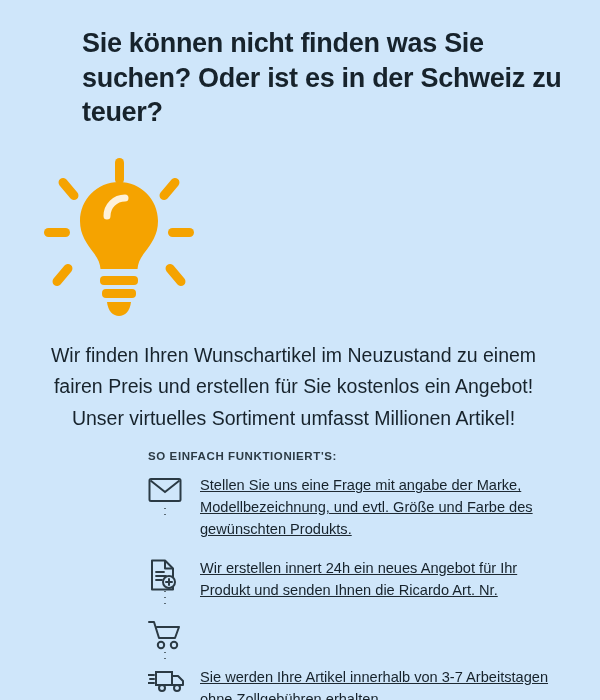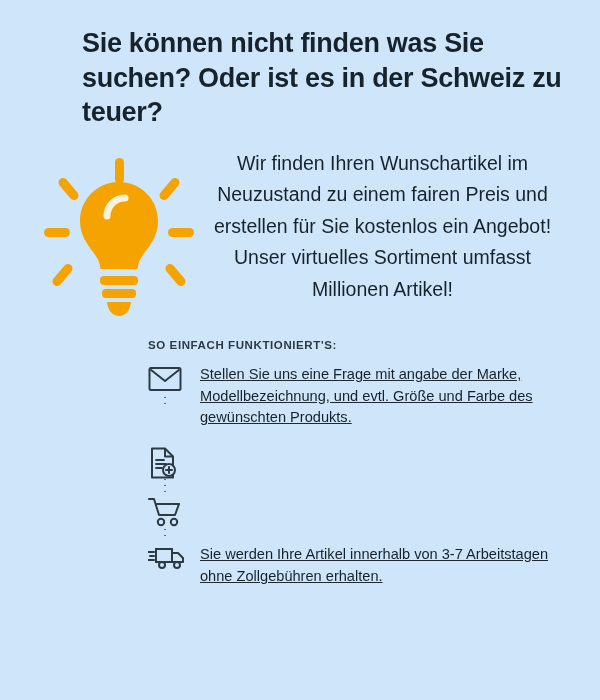--- a/index.html
+++ b/index.html
@@ -26,20 +26,21 @@
     line-height: 1.28;
     font-weight: bold;
     color: #17232c;
     margin: 0 0 6px 52px;
     letter-spacing: -0.3px;
   }
   .hero {
     display: flex;
     align-items: flex-start;
     margin-top: 14px;
+    flex-direction: column;
   }
   .bulb-wrap {
     width: 178px;
     flex: 0 0 178px;
     display: flex;
     justify-content: center;
     padding-top: 14px;
   }
   .bulb {
     position: relative;
@@ -160,20 +161,21 @@
         <div class="step-icon">
           <svg width="30" height="32" viewBox="0 0 30 32" aria-hidden="true">
             <path d="M4 1.5h13l8 8v21H4z" fill="none" stroke="#2b3a44" stroke-width="2" stroke-linejoin="round"></path>
             <path d="M17 1.5v8h8" fill="none" stroke="#2b3a44" stroke-width="2" stroke-linejoin="round"></path>
             <path d="M8 13h8M8 17h10M8 21h6" stroke="#2b3a44" stroke-width="1.8" stroke-linecap="round"></path>
             <circle cx="21" cy="23" r="6" fill="#cfe6fa" stroke="#2b3a44" stroke-width="2"></circle>
             <path d="M21 20v6M18 23h6" stroke="#2b3a44" stroke-width="2" stroke-linecap="round"></path>
           </svg>
           <div class="dots"></div>
         </div>
+        <div class="step-text">Wir erstellen innert 24h ein neues Angebot für Ihr Produkt und senden Ihnen die Ricardo Art. Nr.</div>
       </div>
 
       <div class="step">
         <div class="step-icon">
           <svg width="36" height="30" viewBox="0 0 36 30" aria-hidden="true">
             <path d="M1 2h5l5 16h16l4-11H9" fill="none" stroke="#2b3a44" stroke-width="2" stroke-linecap="round" stroke-linejoin="round"></path>
             <circle cx="13" cy="25" r="3.2" fill="none" stroke="#2b3a44" stroke-width="2"></circle>
             <circle cx="26" cy="25" r="3.2" fill="none" stroke="#2b3a44" stroke-width="2"></circle>
           </svg>
           <div class="dots"></div>

